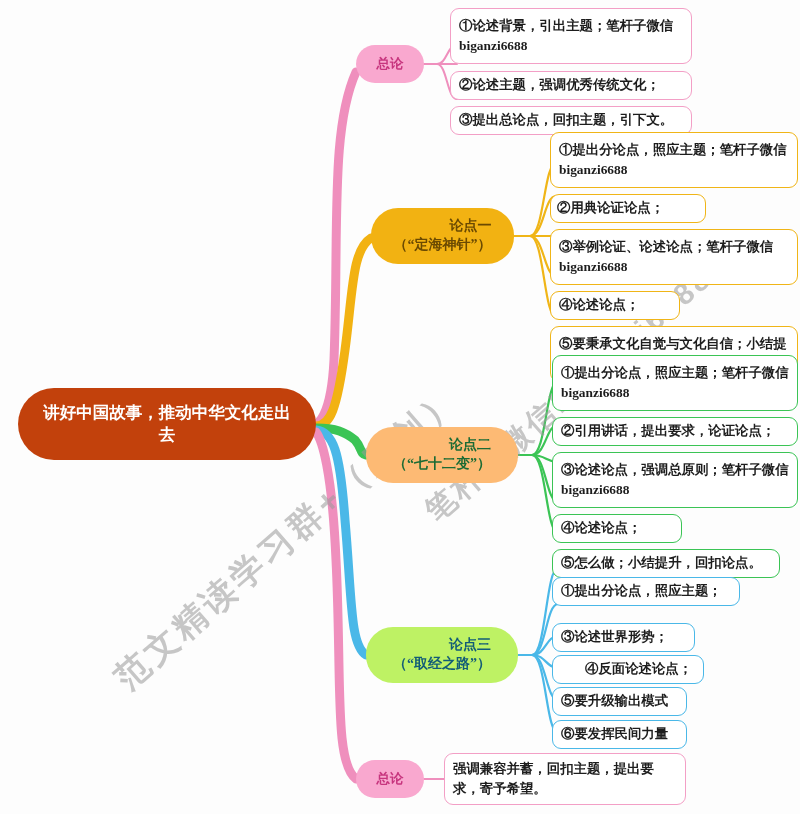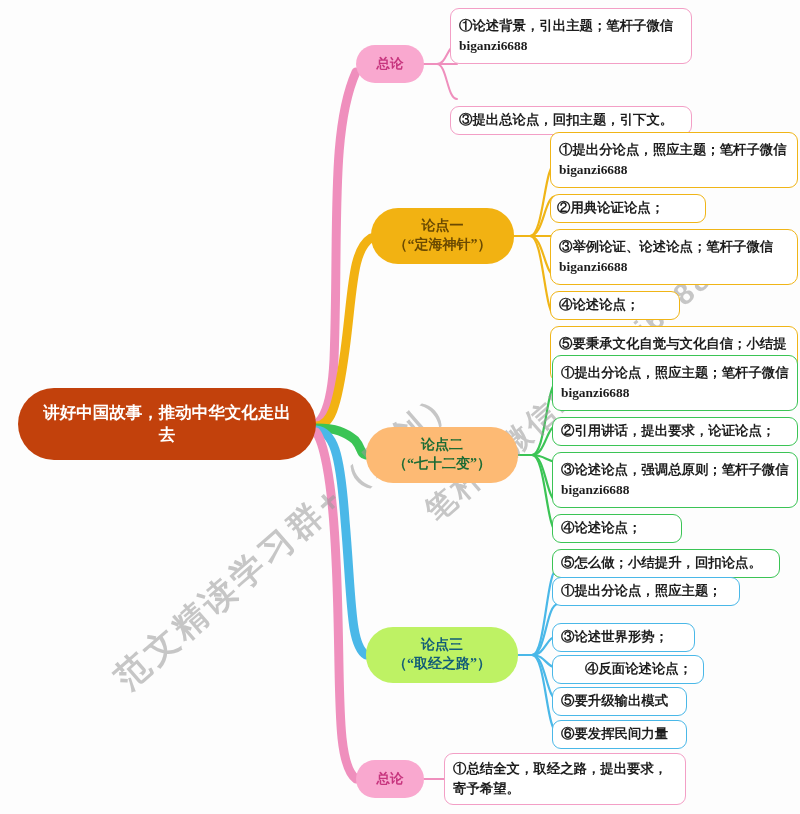--- a/index.html
+++ b/index.html
@@ -52,20 +52,21 @@
   #root-node{
     left:18px;top:388px;width:298px;height:72px;
     background:#c2410c;color:#ffffff;
     font-size:16.5px;border-radius:36px;
     padding:0 18px;
   }
   .topic{
     font-size:14px;
     height:54px;
     border-radius:27px;
+    text-align:right;
   }
   #topic-zonglun-top{
     left:356px;top:45px;width:68px;height:38px;
     background:#f9a8cf;color:#c7357e;font-size:13.5px;border-radius:19px;
   }
   #topic-zonglun-bottom{
     left:356px;top:760px;width:68px;height:38px;
     background:#f9a8cf;color:#c7357e;font-size:13.5px;border-radius:19px;
   }
   #topic-one{
@@ -187,31 +188,34 @@
     </div>
   </div>
 
   <div class="node" id="topic-zonglun-bottom">
     <span>总论</span>
   </div>
 
   <div class="leaf pink" style="left:450px;top:8px;width:242px;height:56px;">
     <span>①论述背景，引出主题；笔杆子微信biganzi6688</span>
   </div>
+  <div class="leaf pink" style="left:450px;top:71px;width:242px;height:29px;">
+    <span>②论述主题，强调优秀传统文化；</span>
+  </div>
   <div class="leaf pink" style="left:450px;top:106px;width:242px;height:29px;">
     <span>③提出总论点，回扣主题，引下文。</span>
   </div>
 
   <div class="leaf amber" style="left:550px;top:132px;width:248px;height:56px;">
     <span>①提出分论点，照应主题；笔杆子微信biganzi6688</span>
   </div>
   <div class="leaf amber" style="left:550px;top:194px;width:156px;height:29px;padding-left:6px;">
     <span>②用典论证论点；</span>
   </div>
-  <div class="leaf amber" style="left:550px;top:229px;width:248px;height:56px;border-radius:10px;">
+  <div class="leaf amber" style="left:550px;top:229px;width:248px;height:56px;">
     <span>③举例论证、论述论点；笔杆子微信biganzi6688</span>
   </div>
   <div class="leaf amber" style="left:550px;top:291px;width:130px;height:29px;">
     <span>④论述论点；</span>
   </div>
   <div class="leaf amber" style="left:550px;top:326px;width:248px;height:56px;">
     <span>⑤要秉承文化自觉与文化自信；小结提升，回扣论点。</span>
   </div>
 
   <div class="leaf green" style="left:552px;top:355px;width:246px;height:56px;">
@@ -240,19 +244,19 @@
     <span>④反面论述论点；</span>
   </div>
   <div class="leaf blue" style="left:552px;top:687px;width:135px;height:29px;">
     <span>⑤要升级输出模式</span>
   </div>
   <div class="leaf blue" style="left:552px;top:720px;width:135px;height:29px;">
     <span>⑥要发挥民间力量</span>
   </div>
 
   <div class="leaf pink" style="left:444px;top:753px;width:242px;height:52px;">
-    <span>①总结全文，取经之路，提出要求，寄予希望。</span>
+    <span>强调兼容并蓄，回扣主题，提出要求，寄予希望。</span>
   </div>
 
   <div class="wm" id="wm-main">范文精读学习群+（原创）</div>
   <div class="wm" id="wm-secondary">笔杆子微信biganzi6688</div>
 
 </div>
 
 </body></html>

